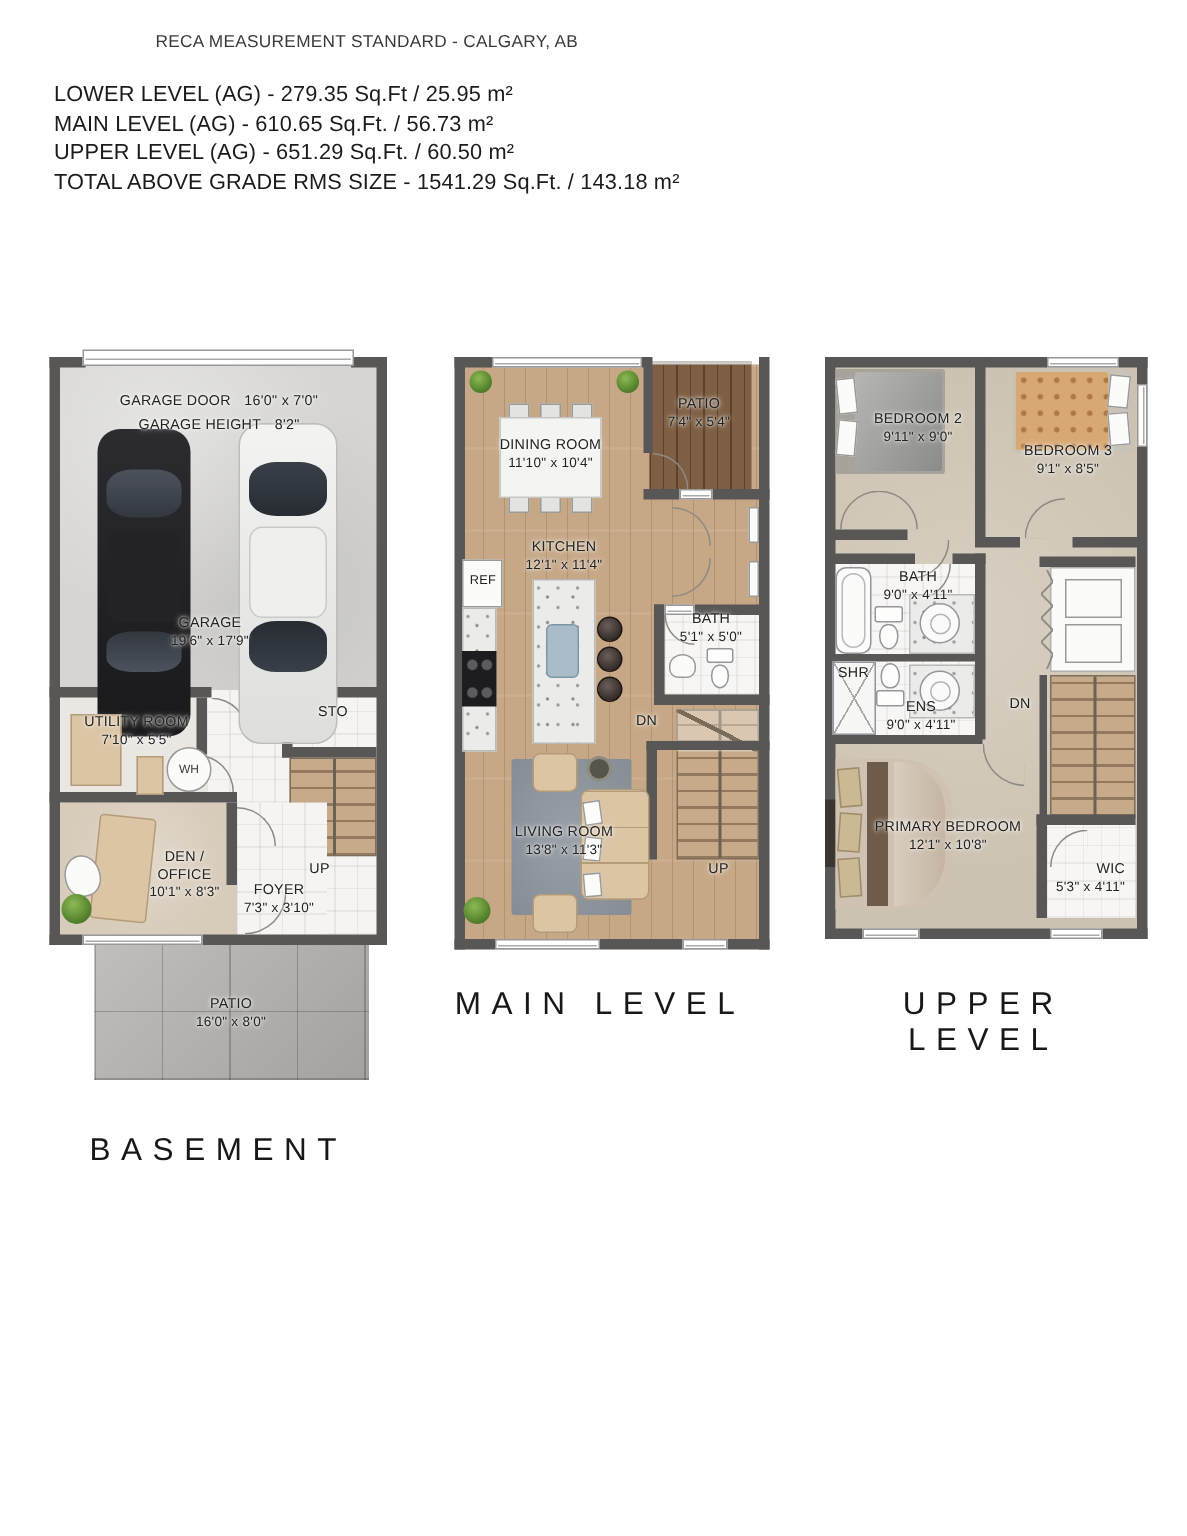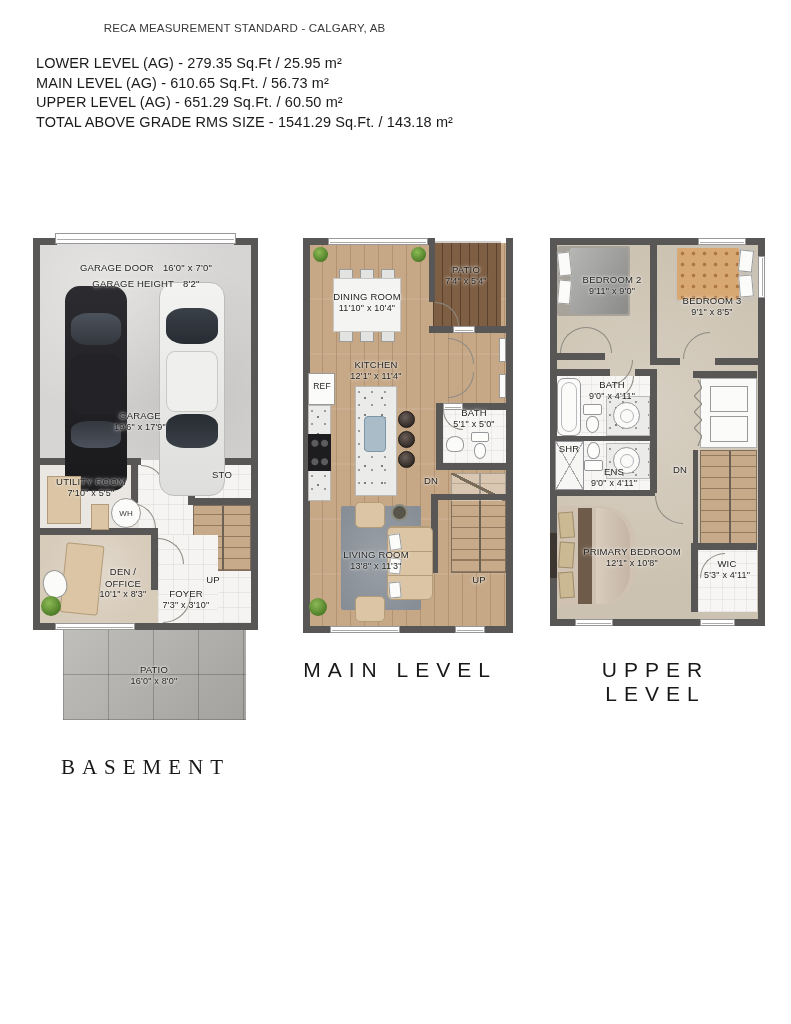--- a/index.html
+++ b/index.html
@@ -375,23 +375,23 @@
     <div class="rlabel" style="left:19px;top:205px;">SHR</div>
     <div class="rlabel" style="left:64px;top:228px;">
       <span class="nm">ENS</span>
       <span class="dm">9'0" x 4'11"</span>
     </div>
     <div class="rlabel" style="left:130px;top:226px;">DN</div>
     <div class="rlabel" style="left:82px;top:308px;">
       <span class="nm">PRIMARY BEDROOM</span>
       <span class="dm">12'1" x 10'8"</span>
     </div>
-    <div class="rlabel" style="left:177px;top:320px;">
+    <div class="rlabel" style="left:177px;top:336px;text-align:right;">
       <span class="nm">WIC</span>
       <span class="dm">5'3" x 4'11"</span>
     </div>
   </div>
 
-  <div class="lvl" style="left:33px;width:225px;top:755px;font-family:Liberation Serif, serif;">BASEMENT</div>
+  <div class="lvl" style="left:33px;width:225px;top:755px;">BASEMENT</div>
   <div class="lvl" style="left:548px;width:215px;top:658px;">UPPER LEVEL</div>
   <div class="lvl" style="left:295px;width:210px;top:658px;">MAIN LEVEL</div>
 
 </div>
 
 </body></html>

